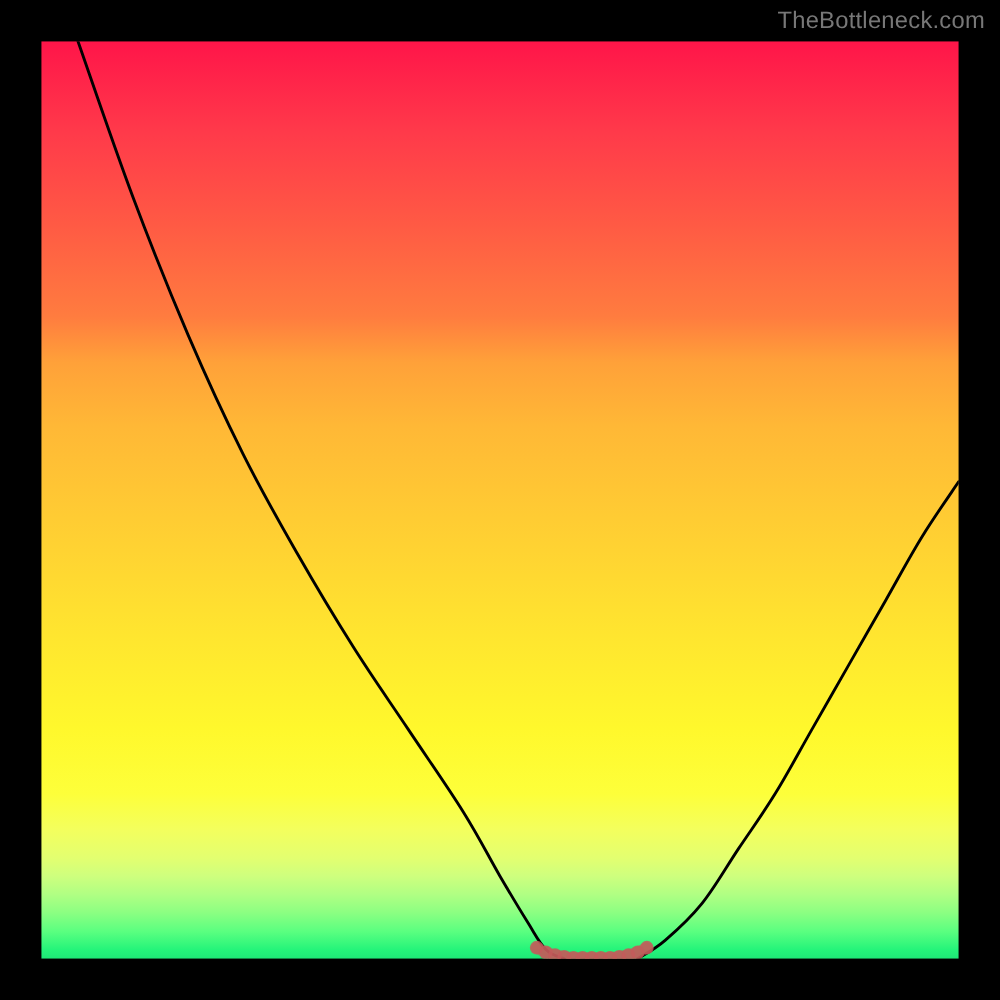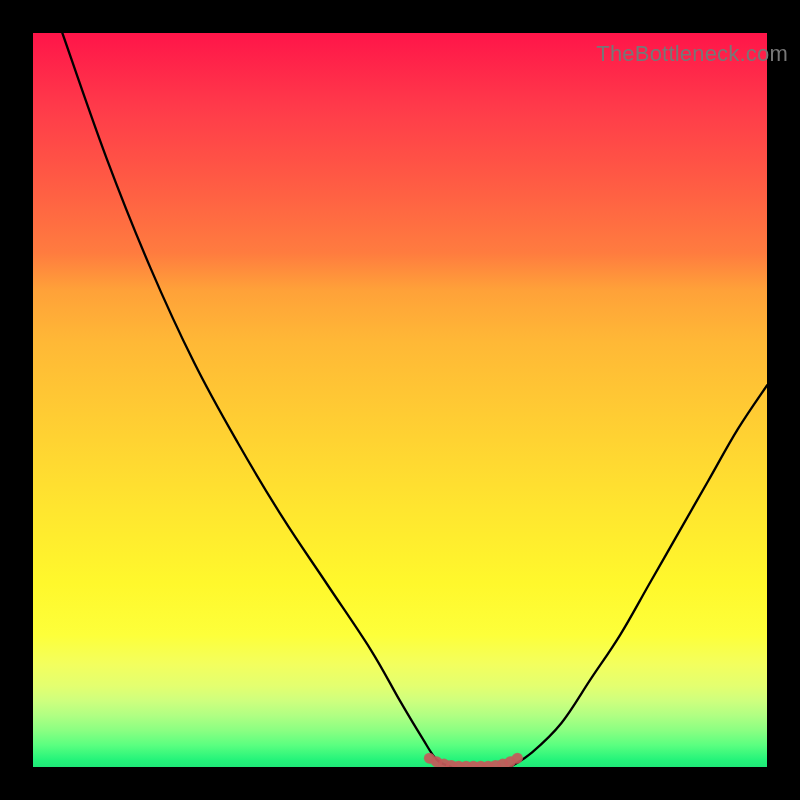--- a/index.html
+++ b/index.html
@@ -15,25 +15,24 @@
     position: relative;
     width: 800px;
     height: 800px;
     background: #000;
   }
   .watermark {
     position: absolute;
     top: 6px;
     right: 12px;
     color: #777;
-    font-size: 22px;
+    font-size: 19px;
     letter-spacing: 0.2px;
     font-weight: 400;
     z-index: 10;
-    margin-top: 35px;
   }
   .plot-area {
     position: absolute;
     left: 33px;
     top: 33px;
     width: 734px;
     height: 734px;
     overflow: hidden;
   }
   

